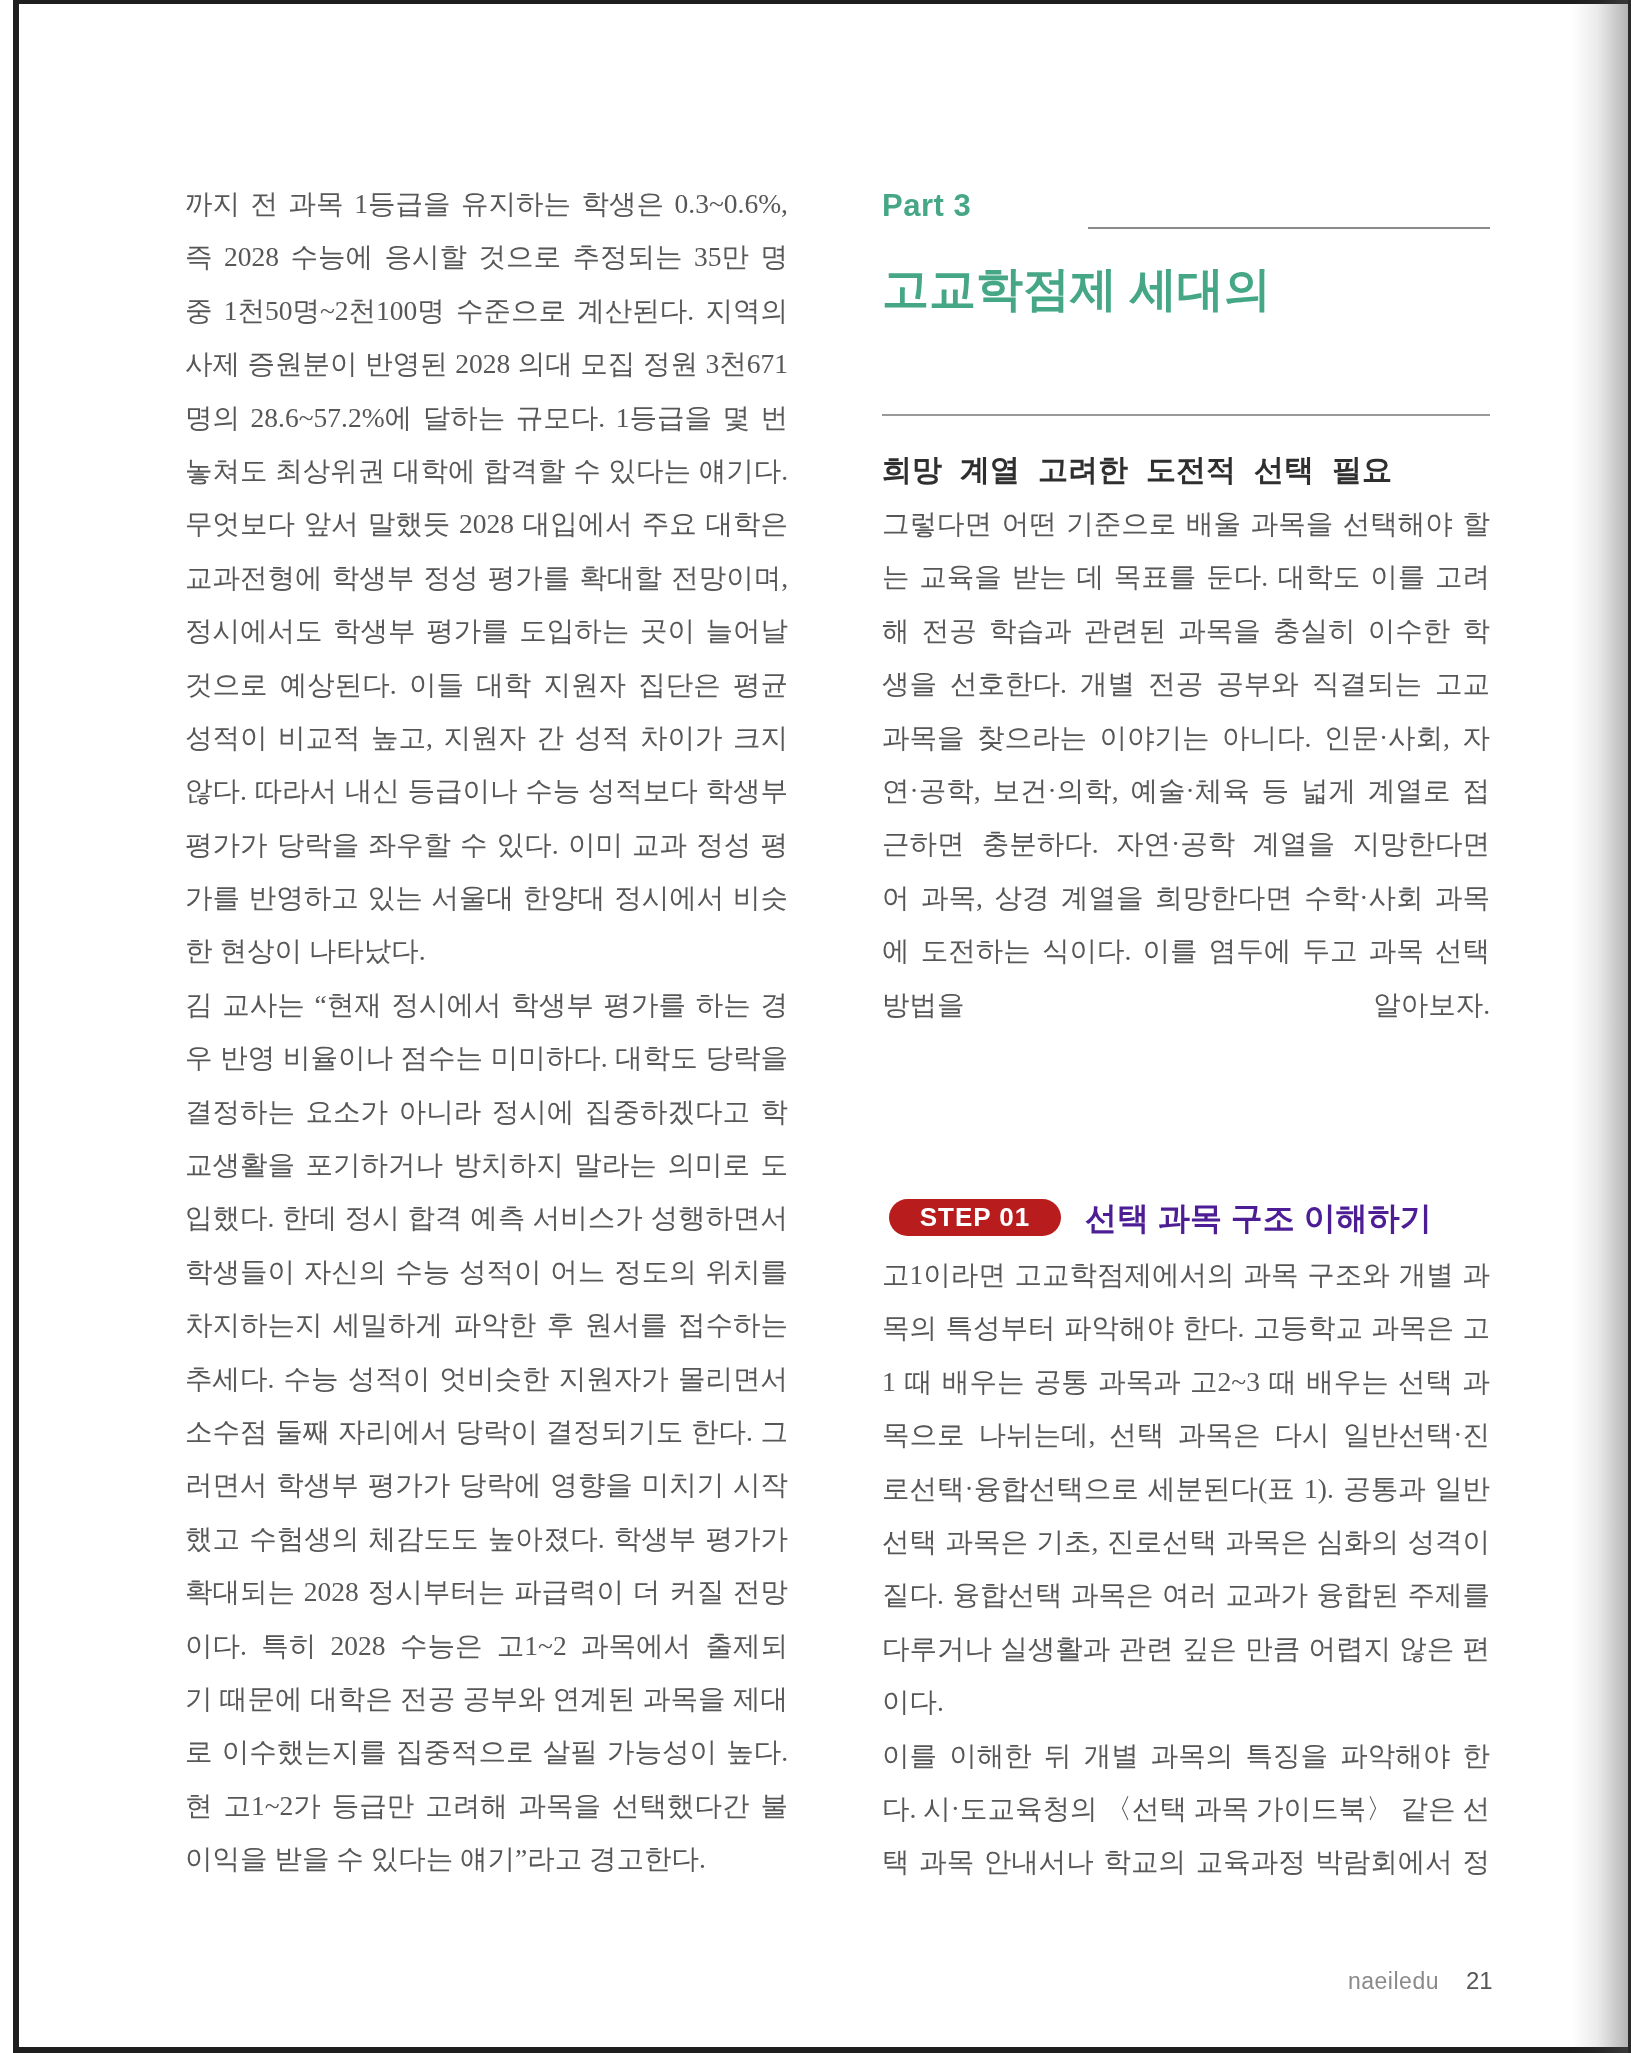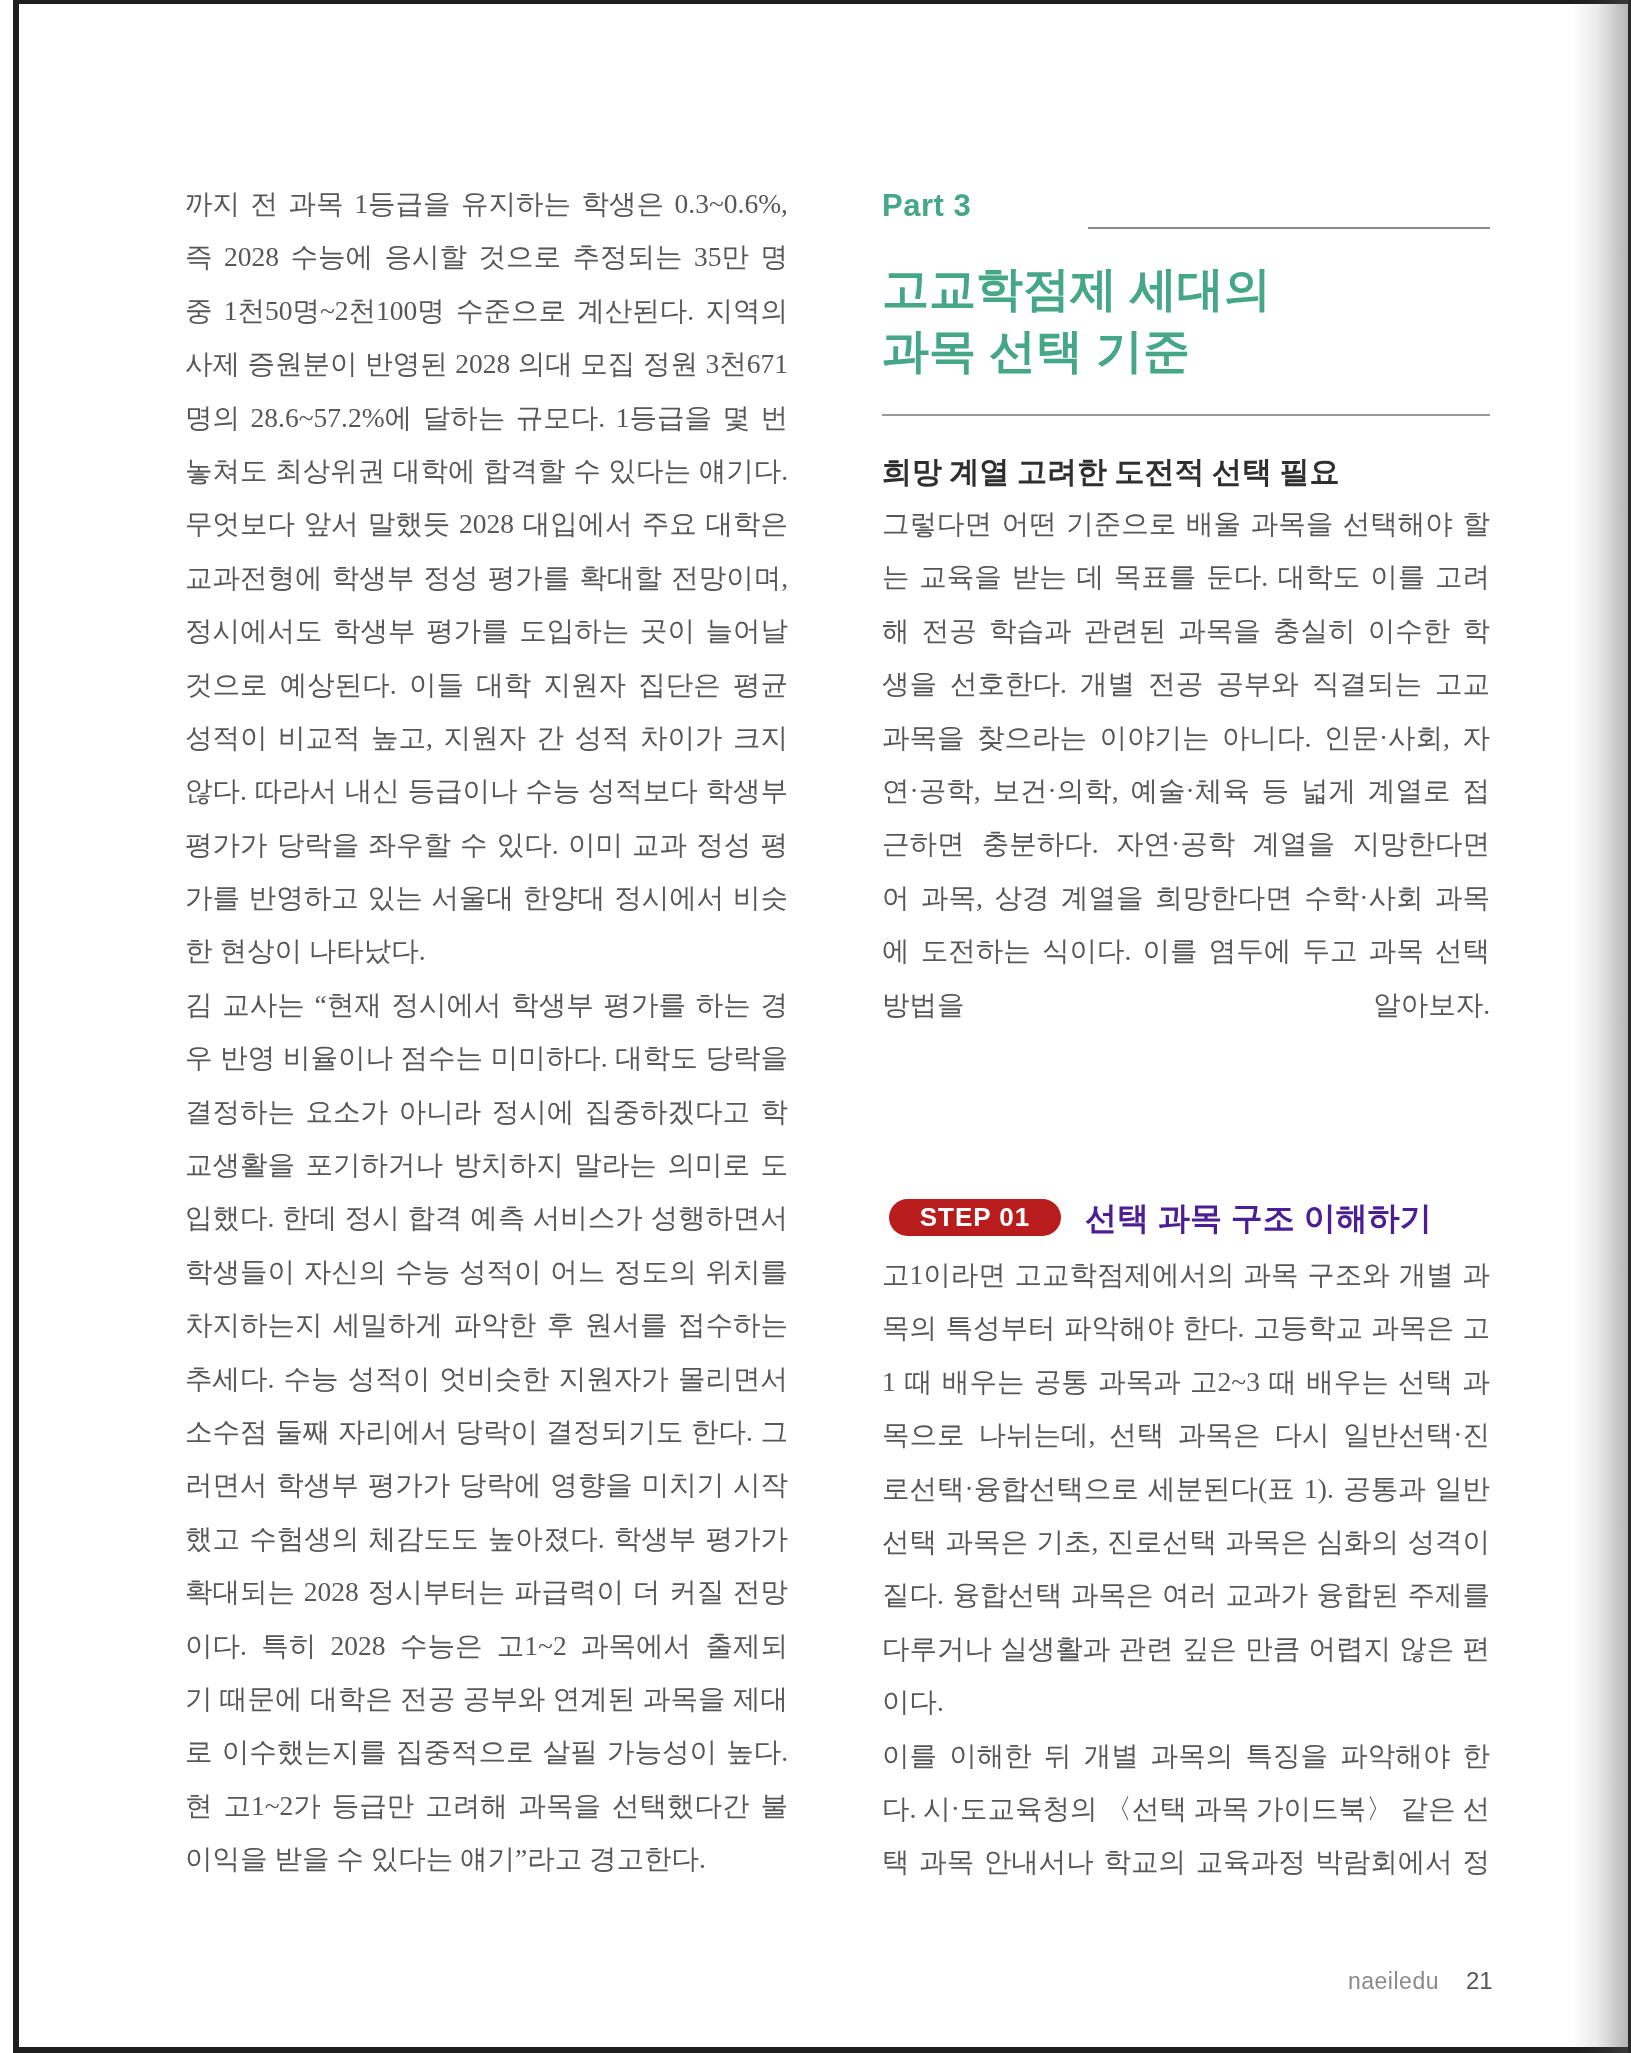--- a/index.html
+++ b/index.html
@@ -23,21 +23,21 @@
   .body1 .jline:nth-child(12){text-align-last:left;}
   .body2{left:882px;top:1248px;width:608px;}
   .body2 .jline:nth-child(9){text-align-last:left;}
   
   .part-label{position:absolute;left:882px;top:188px;font-family:"Liberation Sans","DejaVu Sans",sans-serif;
         font-weight:700;font-size:31px;color:#46a787;letter-spacing:0.5px;}
   .part-rule{position:absolute;left:1088px;top:227px;width:402px;height:2px;background:#8a8a8a;}
   .section-title{position:absolute;left:882px;top:258px;font-family:"Liberation Sans","DejaVu Sans",sans-serif;
         font-weight:700;font-size:47px;line-height:62px;color:#46a787;}
   .title-rule{position:absolute;left:882px;top:414px;width:608px;height:2px;background:#999999;}
-  .subheading{position:absolute;left:882px;top:454px;width:608px;font-family:Liberation Serif, serif;
+  .subheading{position:absolute;left:882px;top:454px;width:608px;font-family:Liberation Mono, monospace;
         font-weight:700;font-size:30px;line-height:36px;color:#2f2f2f;}
   
   .step-badge{position:absolute;left:889px;top:1199px;width:172px;height:37px;border-radius:19px;
         background:#b91c1c;display:flex;align-items:center;justify-content:center;}
   .step-badge span{font-family:"Liberation Sans","DejaVu Sans",sans-serif;font-weight:700;
         font-size:26px;color:#ffffff;letter-spacing:1px;}
   .step-heading{position:absolute;left:1085px;top:1201px;font-family:"Liberation Sans","DejaVu Sans",sans-serif;
         font-weight:700;font-size:32px;line-height:34px;color:#4c1d95;}
   
   .footer-brand{position:absolute;left:1348px;top:1968px;font-family:"Liberation Sans","DejaVu Sans",sans-serif;
@@ -88,21 +88,20 @@
       <div class="jline">로 이수했는지를 집중적으로 살필 가능성이 높다.</div>
       <div class="jline">현 고1~2가 등급만 고려해 과목을 선택했다간 불</div>
       <div class="jline">이익을 받을 수 있다는 얘기”라고 경고한다.</div>
     </div>
 
   <div class="part-label">Part 3</div>
   <div class="part-rule"></div>
 
   <div class="section-title">
     <div>고교학점제 세대의</div>
-    <div>과목 선택 기준</div>
   </div>
   <div class="title-rule"></div>
 
   <div class="subheading">희망 계열 고려한 도전적 선택 필요</div>
 
   <div class="col body1">
       <div class="jline">그렇다면 어떤 기준으로 배울 과목을 선택해야 할</div>
       <div class="jline">는 교육을 받는 데 목표를 둔다. 대학도 이를 고려</div>
       <div class="jline">해 전공 학습과 관련된 과목을 충실히 이수한 학</div>
       <div class="jline">생을 선호한다. 개별 전공 공부와 직결되는 고교</div>

